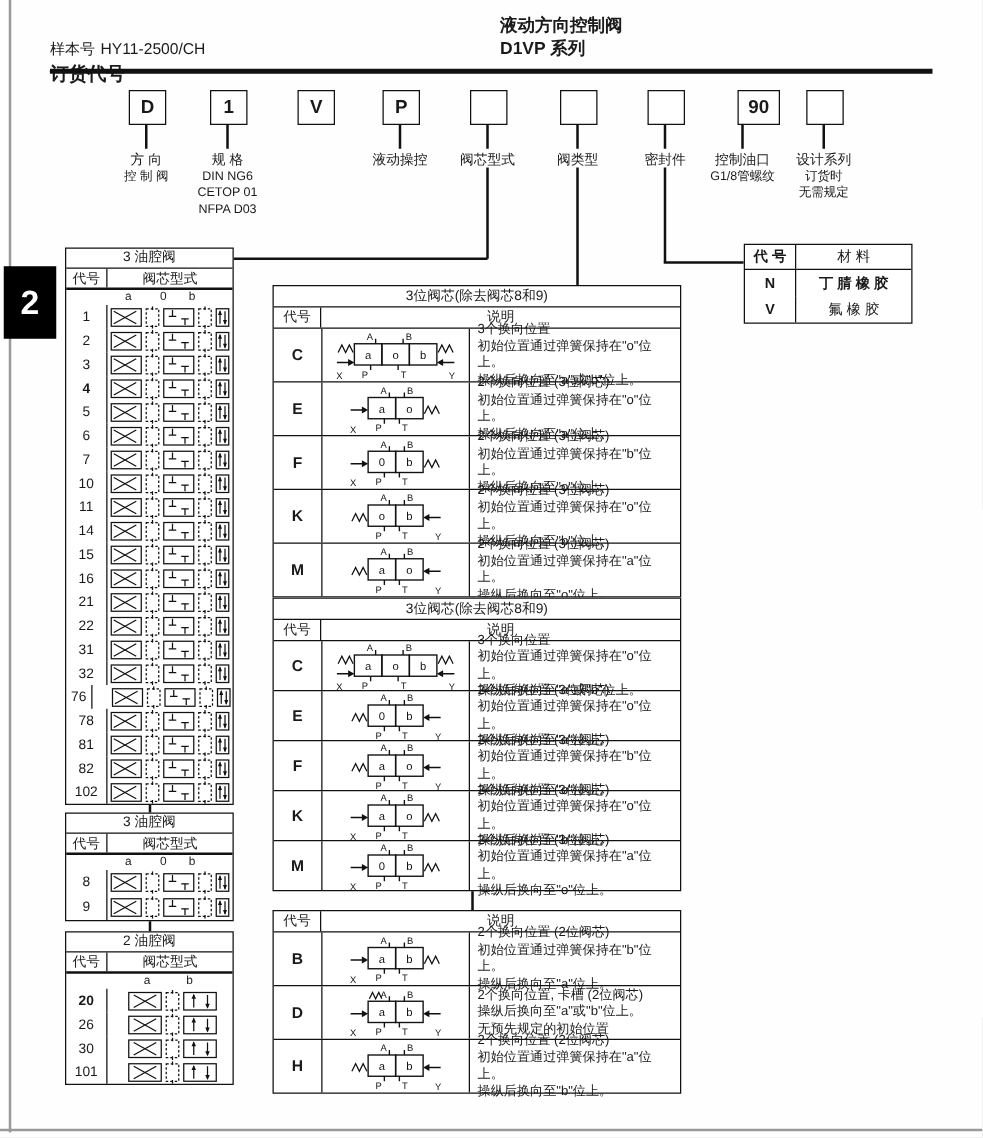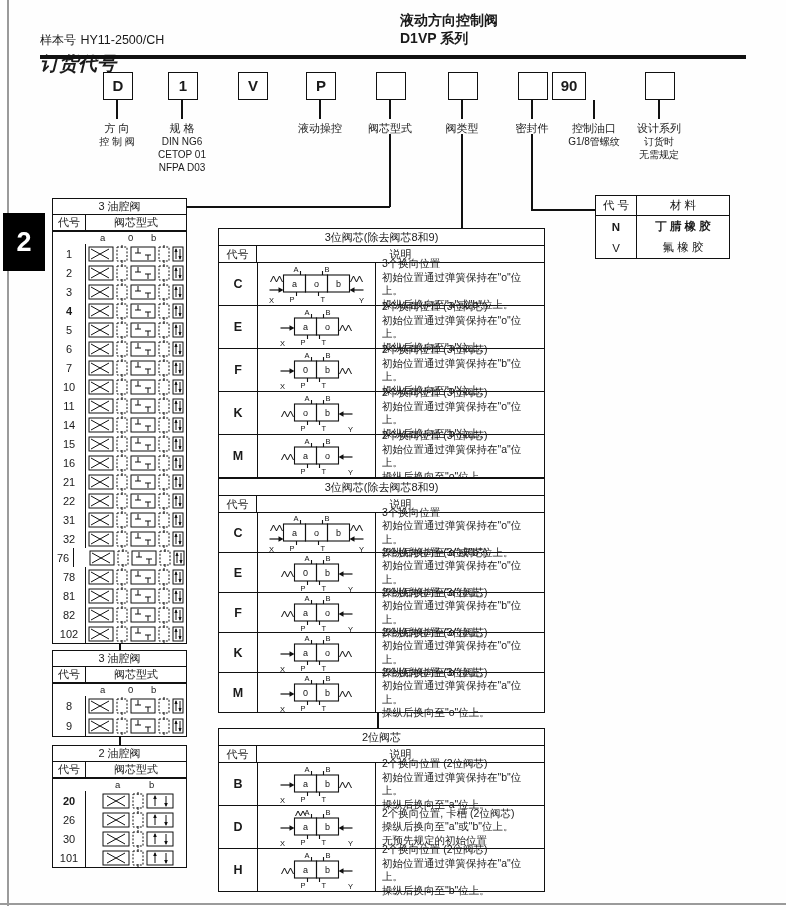--- a/index.html
+++ b/index.html
@@ -7,21 +7,21 @@
     position:relative;width:786px;height:910px;background:#fefefe;
     font-family:"Liberation Sans","DejaVu Sans",sans-serif;color:#1a1a1a;
     overflow:hidden;margin:0 auto;
   }
   .abs{position:absolute;}
   .line{position:absolute;background:#111;}
   .scanline{position:absolute;background:#9a9a9a;}
   
   .hdr-small{font-size:12px;}
   .hdr-docno{font-size:12.5px;}
-  .hdr-bold{font-weight:bold;font-size:19px;margin-top:2px;font-style:italic;}
+  .hdr-bold{font-weight:bold;font-size:15px;margin-top:2px;}
   .hdr-prod{font-weight:bold;font-size:14px;line-height:18px;}
   .rule{position:absolute;left:40px;top:55px;width:706px;height:4px;background:#111;}
   
   .ocbox{position:absolute;top:72px;height:26px;border:1.5px solid #111;background:#fff;
     text-align:center;font-weight:bold;font-size:15px;line-height:26px;}
   .stem{position:absolute;width:1.5px;background:#111;}
   .oclabel{position:absolute;text-align:center;font-size:11px;line-height:14px;width:96px;}
   .oclabel .sub{font-size:10px;line-height:13px;}
   
   .tab2{position:absolute;left:3px;top:213px;width:42px;height:58px;background:#000;color:#fff;
@@ -39,21 +39,21 @@
   .lettersrow span{position:absolute;top:0;}
   
   .vcode{width:38px;border-right:1px solid #111;display:flex;align-items:center;justify-content:center;
     font-size:12.5px;font-weight:bold;}
   .vdiag{width:117px;border-right:1px solid #111;display:flex;align-items:center;justify-content:center;}
   .vdesc{flex:1;font-size:10.5px;line-height:13.5px;padding:2px 4px 2px 6px;display:flex;flex-direction:column;justify-content:center;}
   .vrow{border-top:1px solid #111;display:flex;}
   
   .sealhdr{border-bottom:1px solid #111;}
   .sealcode{width:40px;border-right:1px solid #111;text-align:center;font-size:11.5px;
-    display:flex;align-items:center;justify-content:center;}
+    display:flex;align-items:center;justify-content:center;font-weight:bold;}
   .sealmat{flex:1;text-align:left;font-size:11.5px;display:flex;align-items:center;justify-content:center;}
 </style>
 </head>
 <body>
 
 <div class="page">
 
   <div class="scanline" style="left:7px;top:0;width:2px;height:906px;"></div>
   <div class="scanline" style="left:0;top:903px;width:786px;height:2px;"></div>
 
@@ -99,21 +99,21 @@
       <div class="ocbox" style="left: 448px; width: 28px;"></div>
       <div class="stem" style="left: 461.25px; top: 100px; height: 19px;"></div>
       <div class="oclabel" style="left: 414px; top: 121px;">
         <div>阀类型</div>
       </div>
       <div class="ocbox" style="left: 518px; width: 28px;"></div>
       <div class="stem" style="left: 531.25px; top: 100px; height: 19px;"></div>
       <div class="oclabel" style="left: 484px; top: 121px;">
         <div>密封件</div>
       </div>
-      <div class="ocbox" style="left: 552px; width: 32px; text-align: center;">90</div>
+      <div class="ocbox" style="left: 590px; width: 32px; text-align: center;">90</div>
       <div class="stem" style="left: 593.25px; top: 100px; height: 19px;"></div>
       <div class="oclabel" style="left: 546px; top: 121px;">
         <div>控制油口</div>
         <div class="sub">G1/8管螺纹</div>
       </div>
       <div class="ocbox" style="left: 645px; width: 28px;"></div>
       <div class="stem" style="left: 658.25px; top: 100px; height: 19px;"></div>
       <div class="oclabel" style="left: 611px; top: 121px;">
         <div>设计系列</div>
         <div class="sub">订货时</div>
@@ -1140,21 +1140,20 @@
           </svg>
         </div>
         <div class="vdesc">
           <div>2个换向位置 (3位阀芯)</div>
           <div>初始位置通过弹簧保持在"a"位上。</div>
           <div>操纵后换向至"o"位上。</div>
         </div>
       </div>
     </div>
   <div id="valve-t3" class="tbl" style="left:218px;top:728px;width:327px;">
-      <div class="title" style="height: 16px; line-height: 16px;">2位阀芯</div>
       <div class="trow" style="height: 16px; border-bottom: 0px;">
         <div class="cell" style="width: 38px; border-right: 1px solid rgb(17, 17, 17); text-align: center; font-size: 11px; line-height: 16px;">代号</div>
         <div class="cell" style="flex: 1 1 0%; text-align: center; font-size: 11px; line-height: 16px;">说明</div>
       </div>
       <div class="vrow" style="height: 42px;">
         <div class="vcode">B</div>
         <div class="vdiag">
           <svg width="117" height="40" viewBox="0 0 117 40">
             <rect x="36.5" y="11" width="22" height="17" stroke="#111" stroke-width="1.1" fill="none"></rect>
             <text x="47.5" y="23" font-size="9" text-anchor="middle" fill="#111" font-family="Liberation Sans, sans-serif">a</text>

